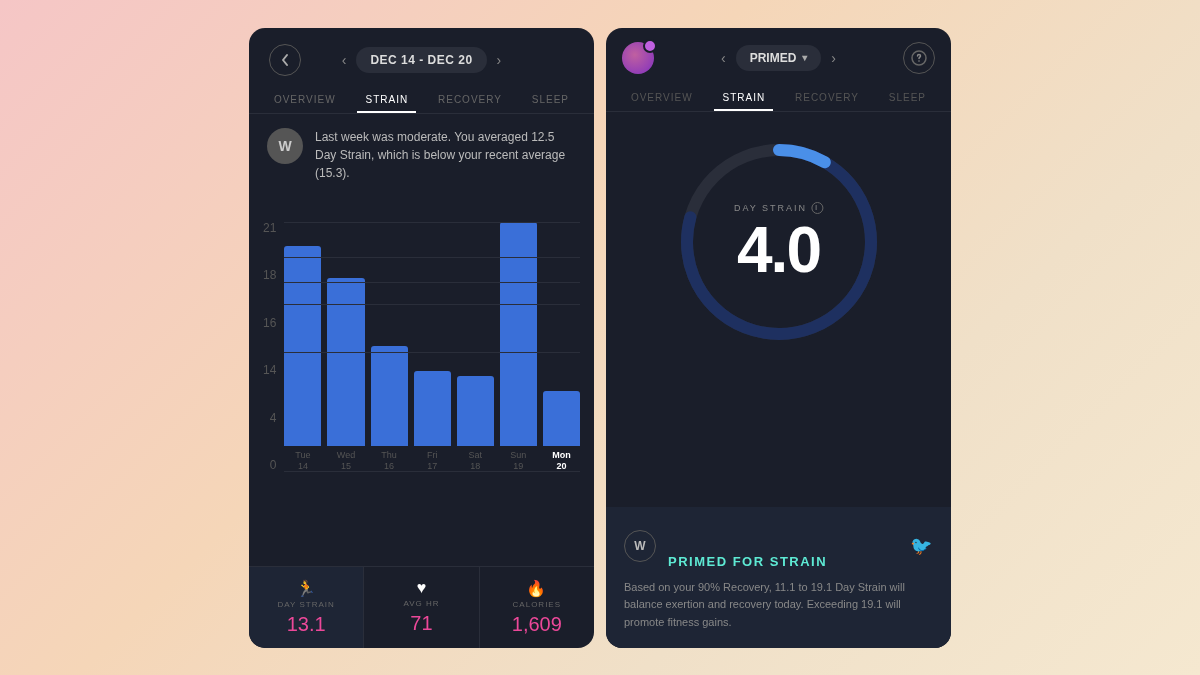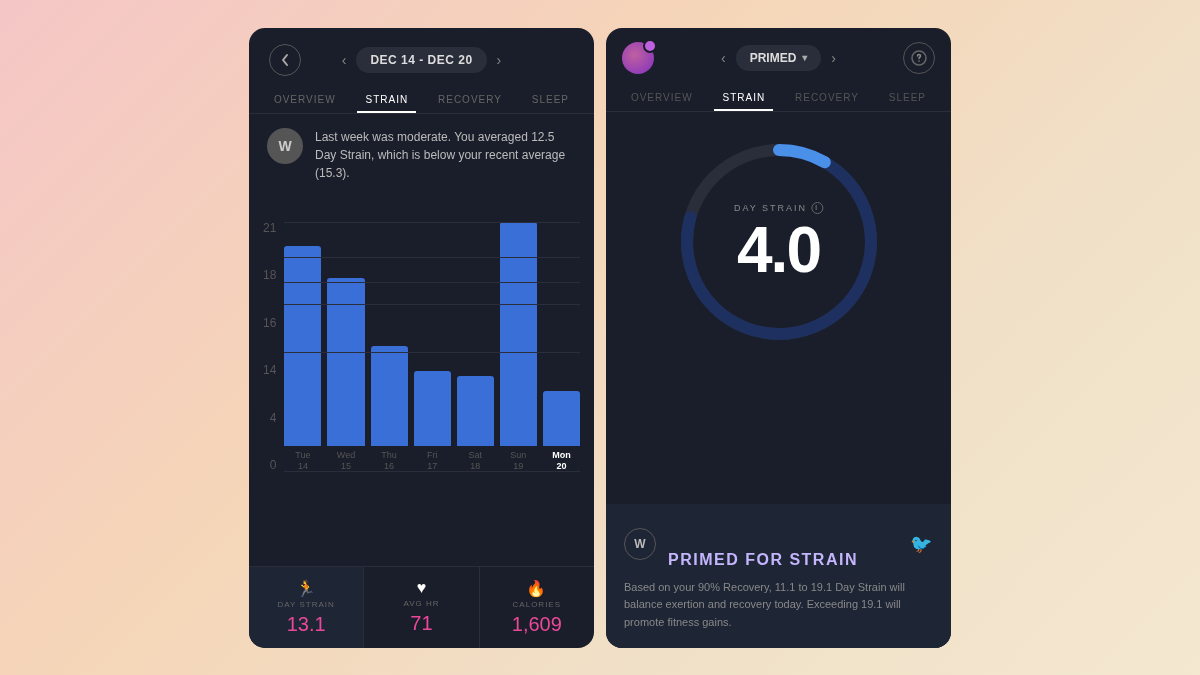--- a/index.html
+++ b/index.html
@@ -339,24 +339,24 @@
       gap: 12px;
     }
     .whoop-logo {
       width: 32px; height: 32px;
       border: 1.5px solid #555;
       border-radius: 50%;
       display: flex; align-items: center; justify-content: center;
       font-size: 12px; font-weight: bold; color: #bbb;
     }
     .primed-title {
-      font-size: 16px;
+      font-size: 13px;
       font-weight: 700;
       letter-spacing: 1.5px;
-      color: #c4b5fd;
+      color: #5eead4;
       text-transform: uppercase;
       margin-top: 31px;
     }
     .primed-bird {
       margin-left: auto;
       font-size: 18px;
       color: #888;
     }
     .primed-text {
       font-size: 11px;

